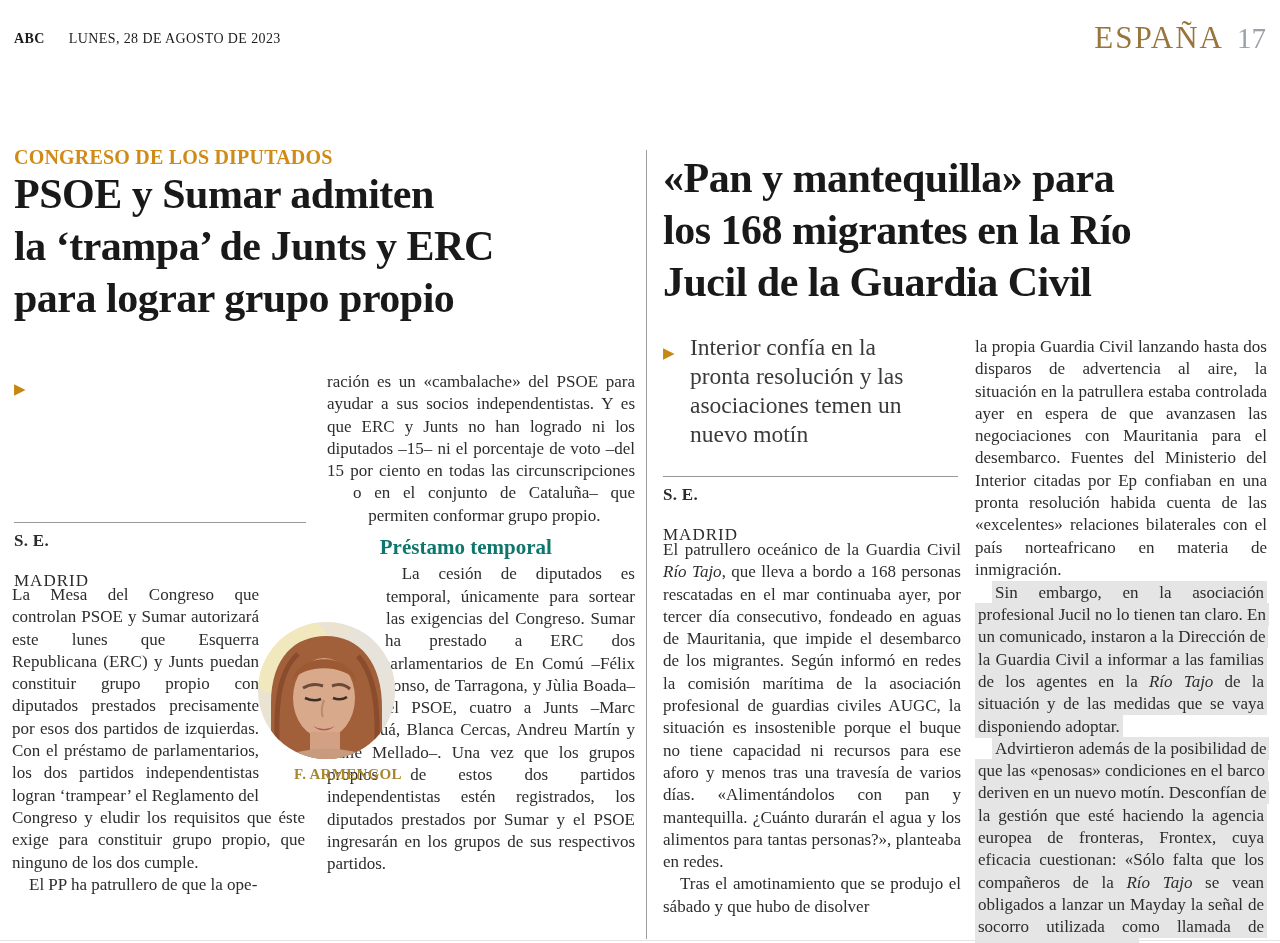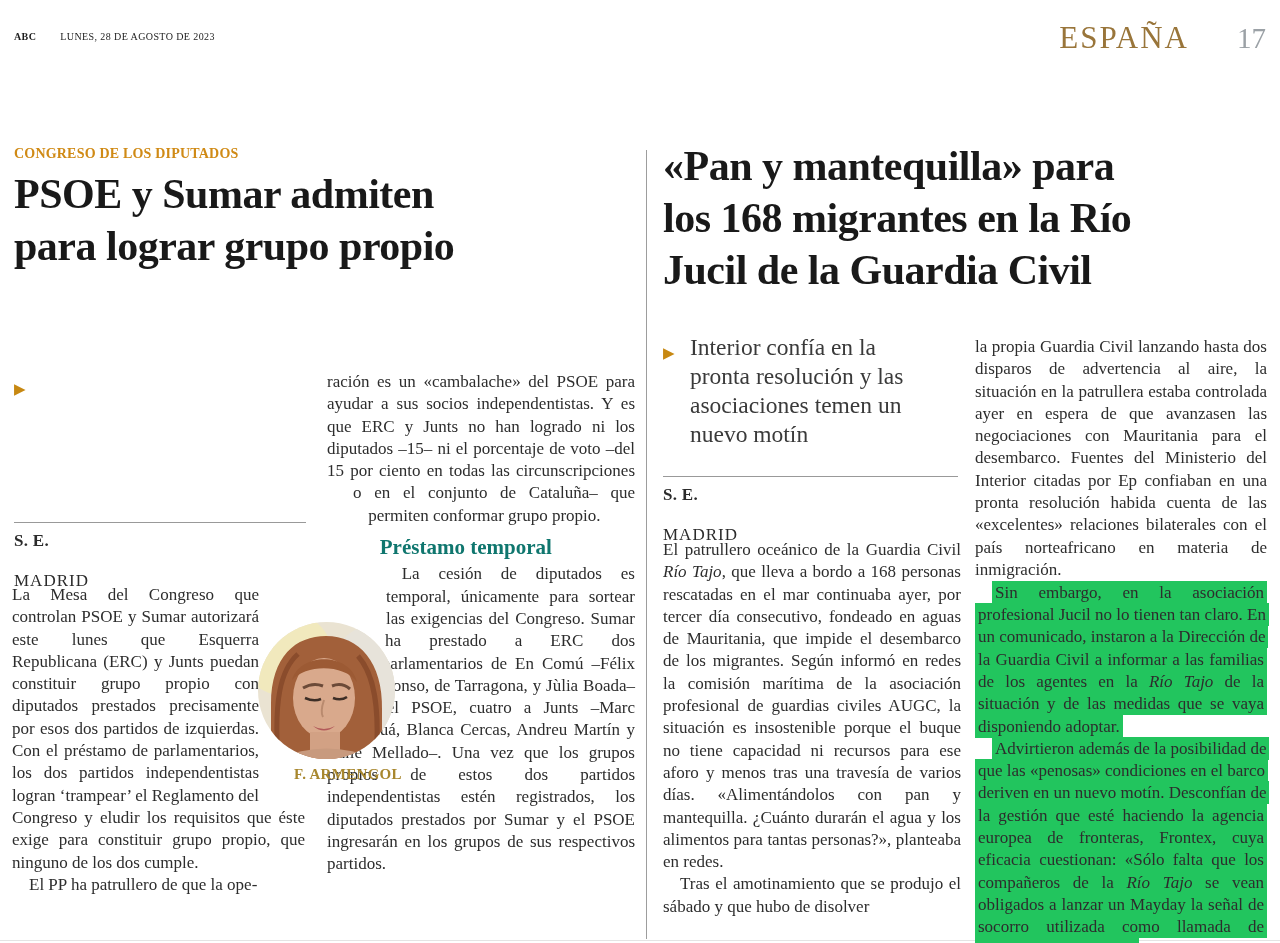--- a/index.html
+++ b/index.html
@@ -5,36 +5,36 @@
 <style>
   html,body{margin:0;padding:0;}
   body{
     width:1280px;height:943px;position:relative;background:#ffffff;
     font-family:"Liberation Serif","DejaVu Serif",serif;
     color:#2d2d2d;overflow:hidden;
   }
   .abs{position:absolute;}
 
   
-  .mast-left{left:14px;top:31px;font-size:10px;color:#1c1c1c;letter-spacing:.4px;}
+  .mast-left{left:14px;top:31px;font-size:14px;color:#1c1c1c;letter-spacing:.4px;}
   .mast-left .brand{font-weight:bold;margin-right:24px;}
-  .mast-right{right:14px;top:20px;display:flex;align-items:baseline;gap:45px;}
+  .mast-right{right:14px;top:20px;display:flex;align-items:baseline;}
   .mast-right .section{font-size:31px;letter-spacing:2px;color:#99753a;}
-  .mast-right .pageno{font-size:29px;color:#9ba1a6;margin-left:3px;}
+  .mast-right .pageno{font-size:29px;color:#9ba1a6;margin-left:13px;}
 
   
   .vdivider{left:646px;top:150px;width:1px;height:789px;background:#9d9d9d;}
   .bottom-rule{left:0;top:940px;width:1280px;height:1px;background:#e4e4e4;}
   .byrule{height:1px;background:#999;}
 
   
-  .kicker{left:14px;top:146px;font-size:14px;font-weight:bold;color:#d08a15;letter-spacing:.2px;}
+  .kicker{left:14px;top:146px;font-size:20px;font-weight:bold;color:#d08a15;letter-spacing:.2px;}
   .headline{font-weight:bold;color:#191919;font-size:42px;line-height:52px;letter-spacing:-.5px;}
   #l-headline{left:14px;top:168px;width:630px;}
-  #r-headline{left:663px;top:140px;width:612px;}
+  #r-headline{left:663px;top:152px;width:612px;}
 
   
   .deck{font-size:23.5px;line-height:29px;color:#3a3a3a;padding-left:27px;}
   #l-deck{left:14px;top:369px;width:250px;}
   #r-deck{left:663px;top:333px;width:245px;}
   .deck .arrow{position:absolute;left:0;top:6px;font-size:15px;color:#c78812;}
 
   
   .byline{font-size:17px;color:#2b2b2b;}
   #l-rule{left:14px;top:522px;width:292px;}
@@ -46,21 +46,21 @@
 
   
   .bodycol{font-size:17px;line-height:22.3px;text-align:justify;color:#2d2d2d;}
   #l-col1{left:12px;top:584px;width:293px;font-family:Liberation Serif, serif;}
   #l-col2{left:327px;top:371px;width:308px;}
   #r-col1{left:663px;top:539px;width:298px;}
   #r-col2{left:975px;top:336px;width:292px;}
   .bodycol p{margin:0;}
   .bodycol p.indent{text-indent:17px;}
   .subhead{font-size:21px;font-weight:bold;color:#0f766e;margin:9px 0 5px 0;text-align:left;}
-  .hl{background:#22c55e;padding:1.5px 3px 2.5px 3px;
+  .hl{background:#e5e5e5;padding:1.5px 3px 2.5px 3px;
       box-decoration-break:clone;margin-top:8px;-webkit-box-decoration-break:clone;}
 
   
   .sp-r{float:right;width:46px;height:172px;margin-top:38px;}
   .sp-l{float:left;width:64px;height:232px;margin-top:246px;
         shape-outside:ellipse(62px 118px at -6px 50%);shape-margin:3px;}
 
   
   .photo{left:258px;top:622px;width:137px;height:137px;border-radius:50%;
          overflow:hidden;z-index:5;}
@@ -78,20 +78,21 @@
   <span class="section">ESPAÑA</span>
   <span class="pageno">17</span>
 </div>
 
 <div class="abs vdivider"></div>
 <div class="abs bottom-rule"></div>
 
 <div class="abs kicker">CONGRESO DE LOS DIPUTADOS</div>
 <div class="abs headline" id="l-headline">
     <div>PSOE y Sumar admiten</div>
+    <div>la ‘trampa’ de Junts y ERC</div>
     <div>para lograr grupo propio</div>
   </div>
 
 <div class="abs deck" id="l-deck">
   <span class="arrow">▶</span>
 </div>
 
 <div class="abs byrule" id="l-rule"></div>
 <div class="abs byline" id="l-byline">
   <div class="by-name">S. E.</div>

